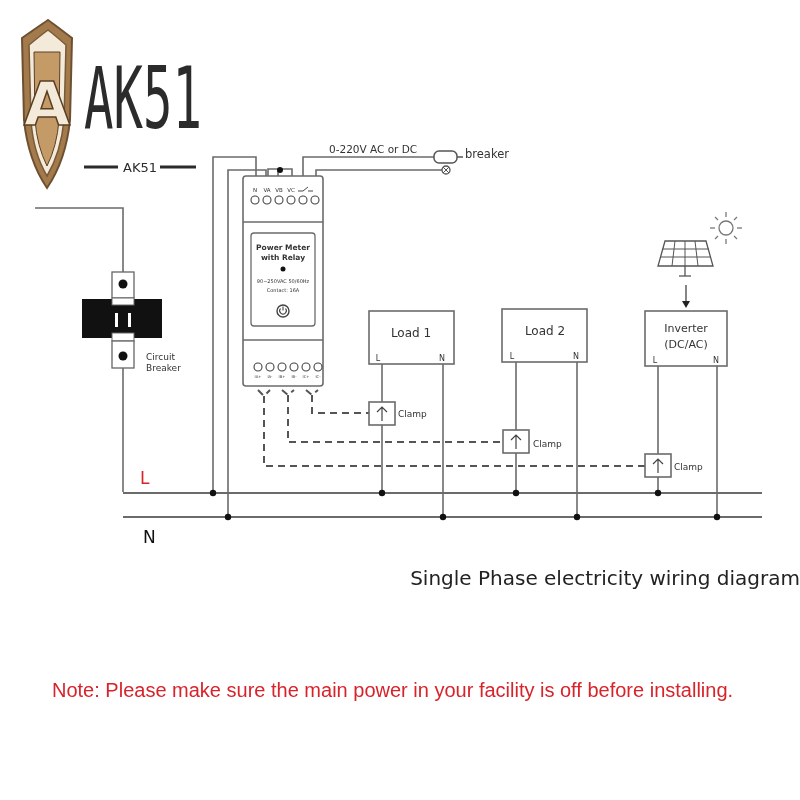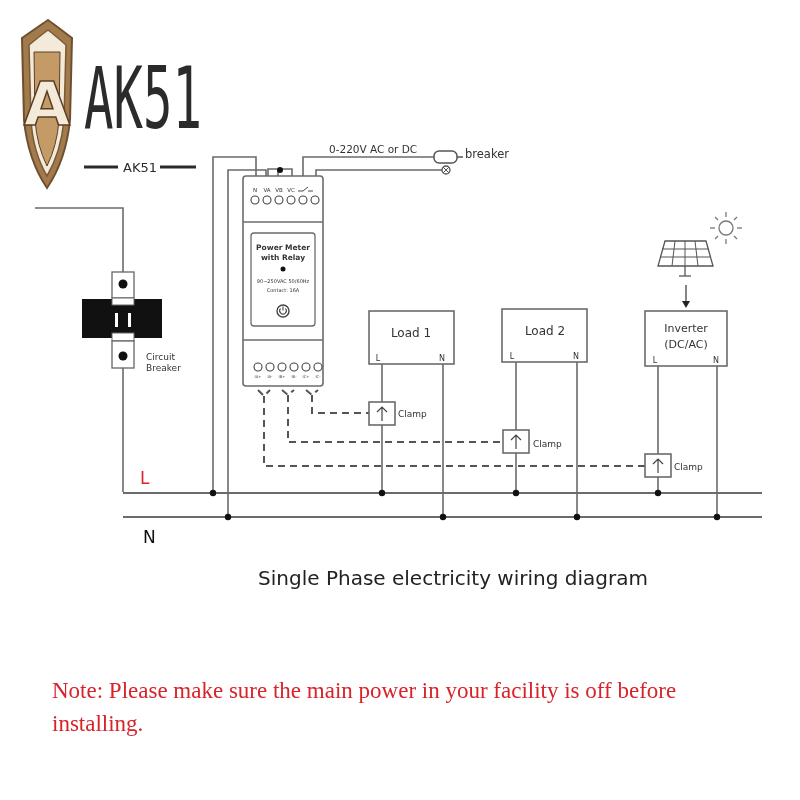--- a/index.html
+++ b/index.html
@@ -4,22 +4,22 @@
 <style>
   html, body { margin: 0; padding: 0; background: #ffffff; }
   body { width: 800px; height: 800px; position: relative; overflow: hidden; font-family: "DejaVu Sans", sans-serif; }
   svg { position: absolute; left: 0; top: 0; }
   .wire { stroke: #6b6b6b; stroke-width: 2; fill: none; }
   .wire-thin { stroke: #6b6b6b; stroke-width: 1.6; fill: none; }
   .dash { stroke: #555; stroke-width: 2; fill: none; stroke-dasharray: 7 5; }
   .box { stroke: #6b6b6b; stroke-width: 1.6; fill: #fff; }
   .dot { fill: #111; }
   .t-sm { font-family: "DejaVu Sans", sans-serif; fill: #333; }
-  .caption { position: absolute; left: 0; width: 800px; top: 566px; text-align: center; padding-left: 106px; box-sizing: border-box; font-family: "DejaVu Sans", sans-serif; font-size: 20px; color: #222; }
-  .note { position: absolute; left: 52px; top: 674px; width: 720px; font-family: Liberation Serif, serif; font-size: 23px; line-height: 33px; color: #d8232a; }
+  .caption { position: absolute; left: 0; width: 800px; top: 566px; text-align: right; padding-left: 106px; box-sizing: border-box; font-family: "DejaVu Sans", sans-serif; font-size: 20px; color: #222; }
+  .note { position: absolute; left: 52px; top: 674px; width: 720px; font-family: Liberation Sans, sans-serif; font-size: 20px; line-height: 33px; color: #d8232a; }
 </style>
 </head>
 <body>
 
 <svg width="800" height="800" viewBox="0 0 800 800">
 
   <g>
     <g>
       <path d="M22 38 Q45 22 48 20 Q51 22 72 38 L70 120 Q66 160 47 188 Q28 160 24 120 Z" fill="#a27a4b" stroke="#6e5030" stroke-width="2"></path>
       <path d="M29 45 Q45 32 48 30 Q51 32 66 45 L64 120 Q61 152 47 176 Q33 152 31 120 Z" fill="#f3ead9" stroke="#7a5a36" stroke-width="1.5"></path>

